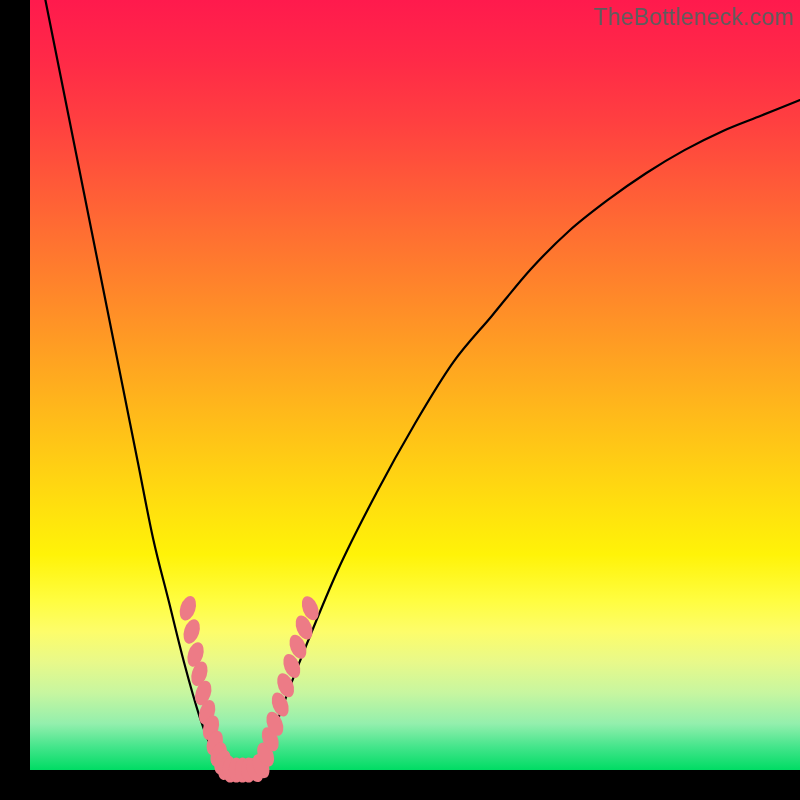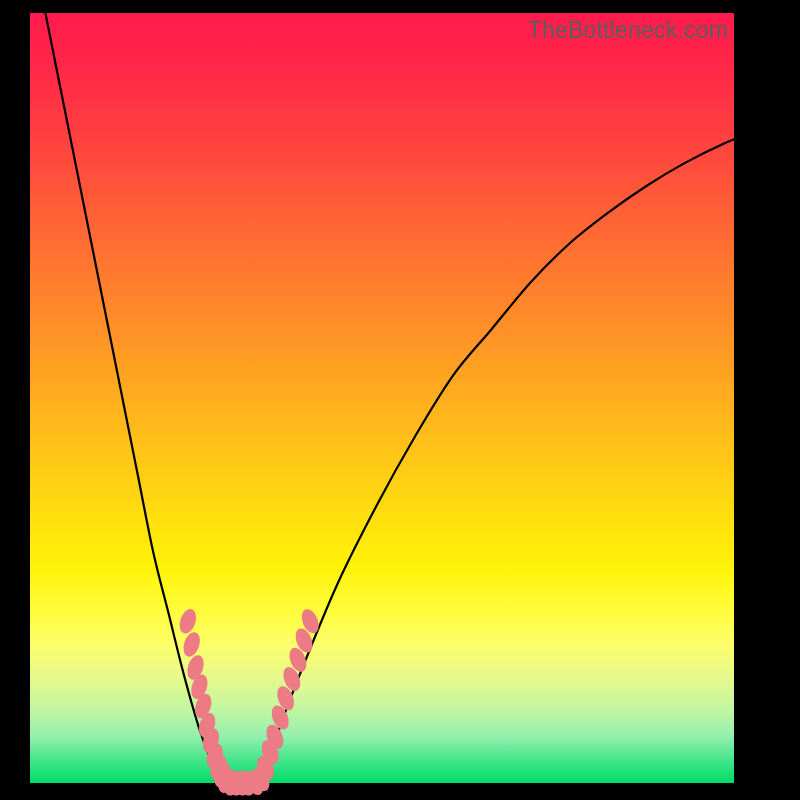--- a/index.html
+++ b/index.html
@@ -14,23 +14,23 @@
   .frame {
     position: absolute;
     top: 0; left: 0;
     width: 800px;
     height: 800px;
     background: #000;
   }
   .plot-area {
     position: absolute;
     
-    top: 13px;
+    top: 0px;
     left: 30px;
-    width: 704px;   
+    width: 770px;   
     height: 770px;
     
     background:
       linear-gradient(to bottom,
         #ff1a4d 0%,
         #ff2a47 8%,
         #ff4040 16%,
         #ff5a38 24%,
         #ff7430 32%,
         #ff8d28 40%,

